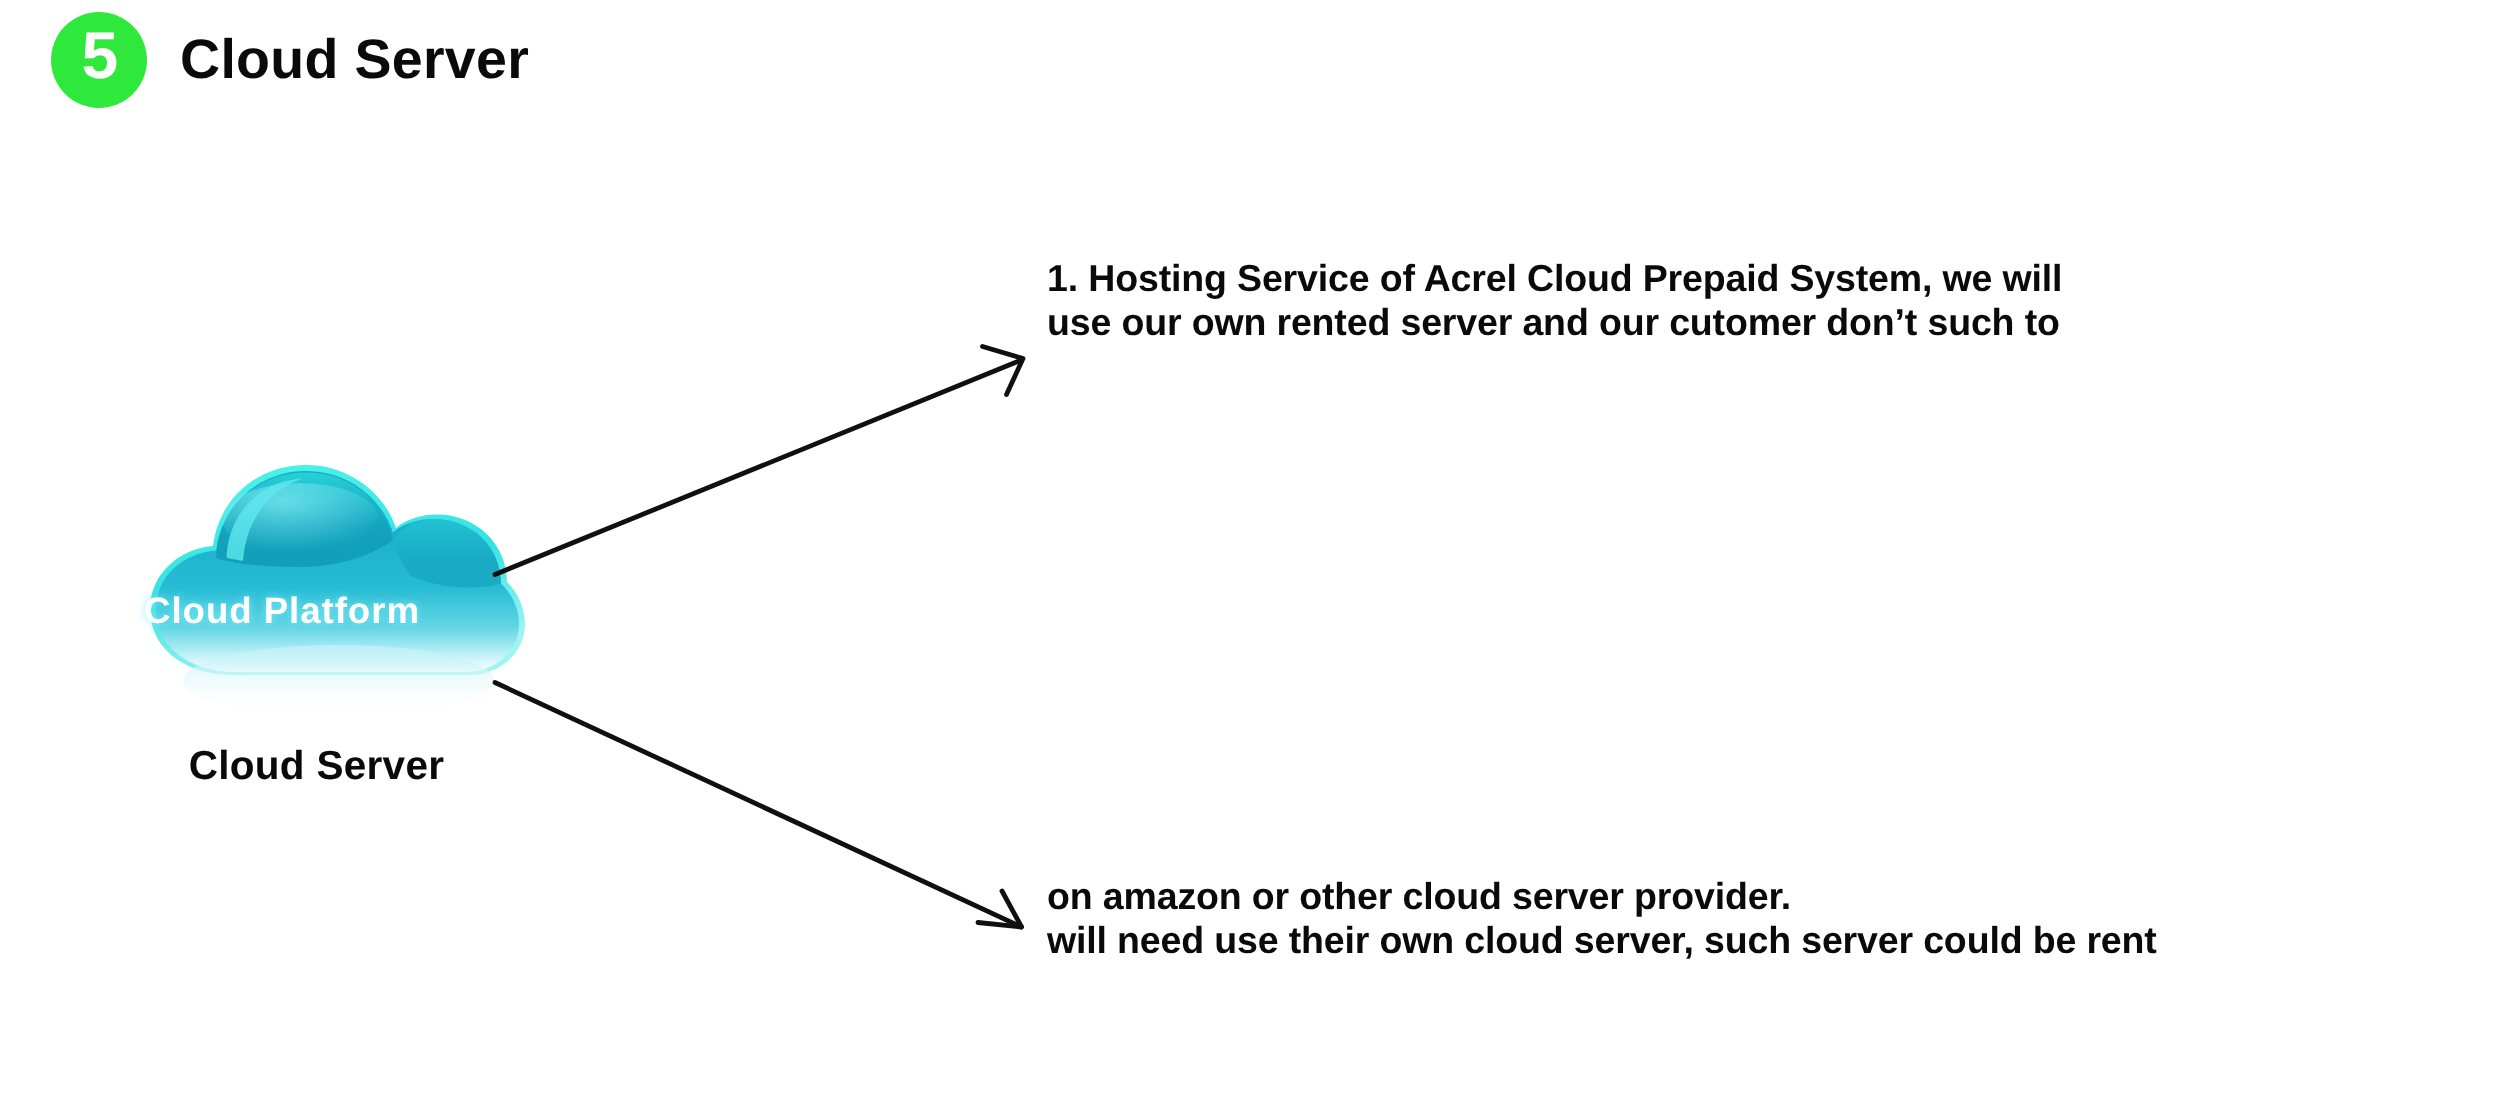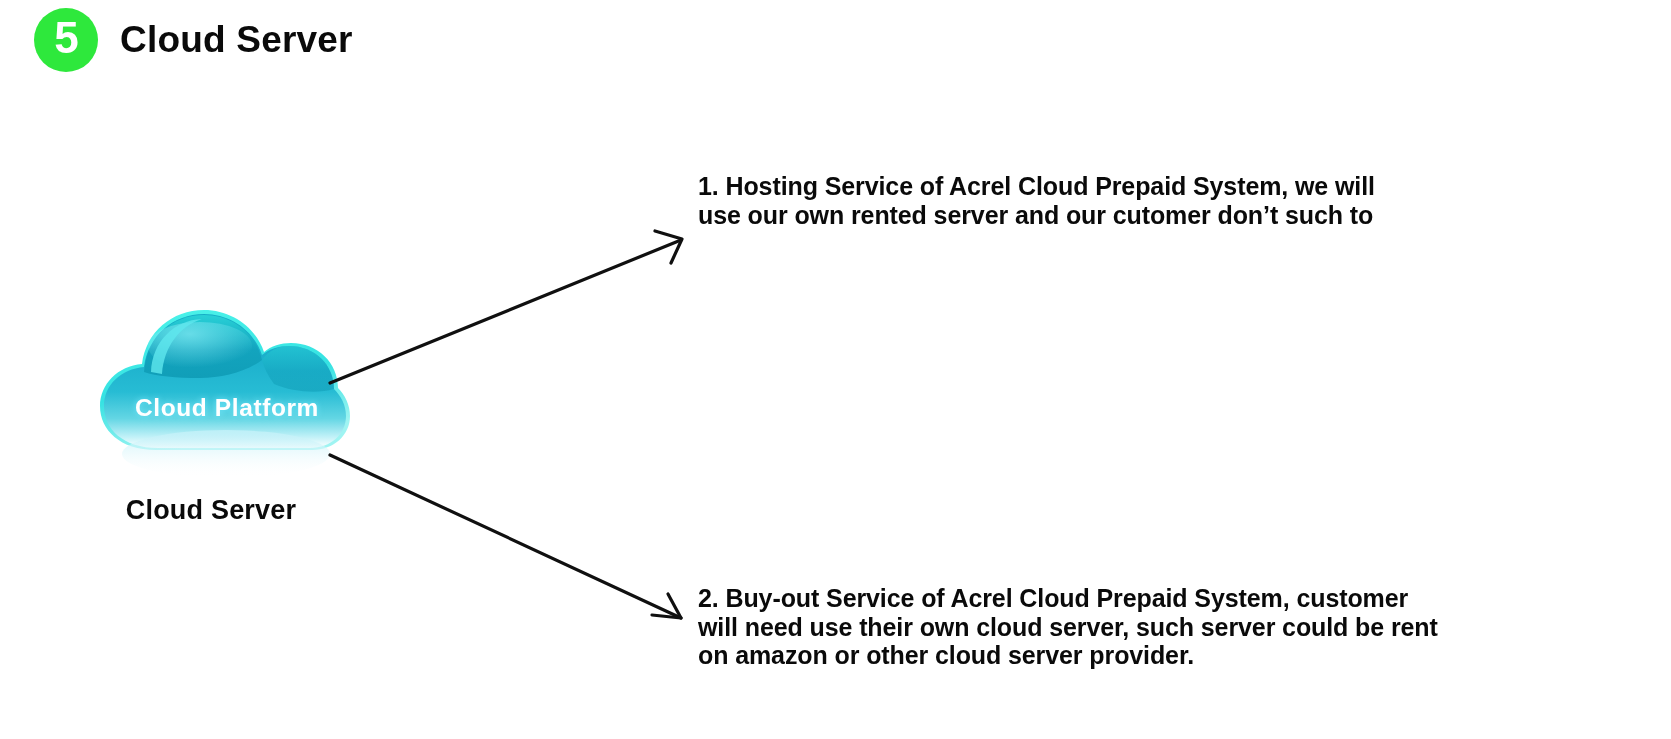--- a/index.html
+++ b/index.html
@@ -66,21 +66,21 @@
   .cloud-wrap svg {
     display: block;
     width: 262px;
     height: 180px;
   }
   .cloud-label {
     position: absolute;
     left: 0;
     top: 92px;
     width: 262px;
-    text-align: center;
+    text-align: left;
     color: #ffffff;
     font-size: 24.5px;
     font-weight: bold;
     letter-spacing: 0.6px;
     text-shadow: 0 0 6px rgba(120, 235, 255, 0.85);
     pointer-events: none;
     font-family: "Liberation Sans", sans-serif;
   }
   .cloud-caption {
     position: absolute;
@@ -200,18 +200,17 @@
       <polyline points="652,615 681,618 668,594" fill="none" stroke="#101010" stroke-width="3.2" stroke-linecap="round" stroke-linejoin="round"></polyline>
     </g>
   </svg>
 
   <div class="para" id="para-1">
     <span class="ln">1. Hosting Service of Acrel Cloud Prepaid System, we will</span>
     <span class="ln">use our own rented server and our cutomer don’t such to</span>
   </div>
 
   <div class="para" id="para-2">
-    <span class="ln">2. Buy-out Service of Acrel Cloud Prepaid System, customer</span>
+    <span class="ln">on amazon or other cloud server provider.</span>
     <span class="ln">will need use their own cloud server, such server could be rent</span>
-    <span class="ln">on amazon or other cloud server provider.</span>
   </div>
 
 </div>
 
 </body></html>

